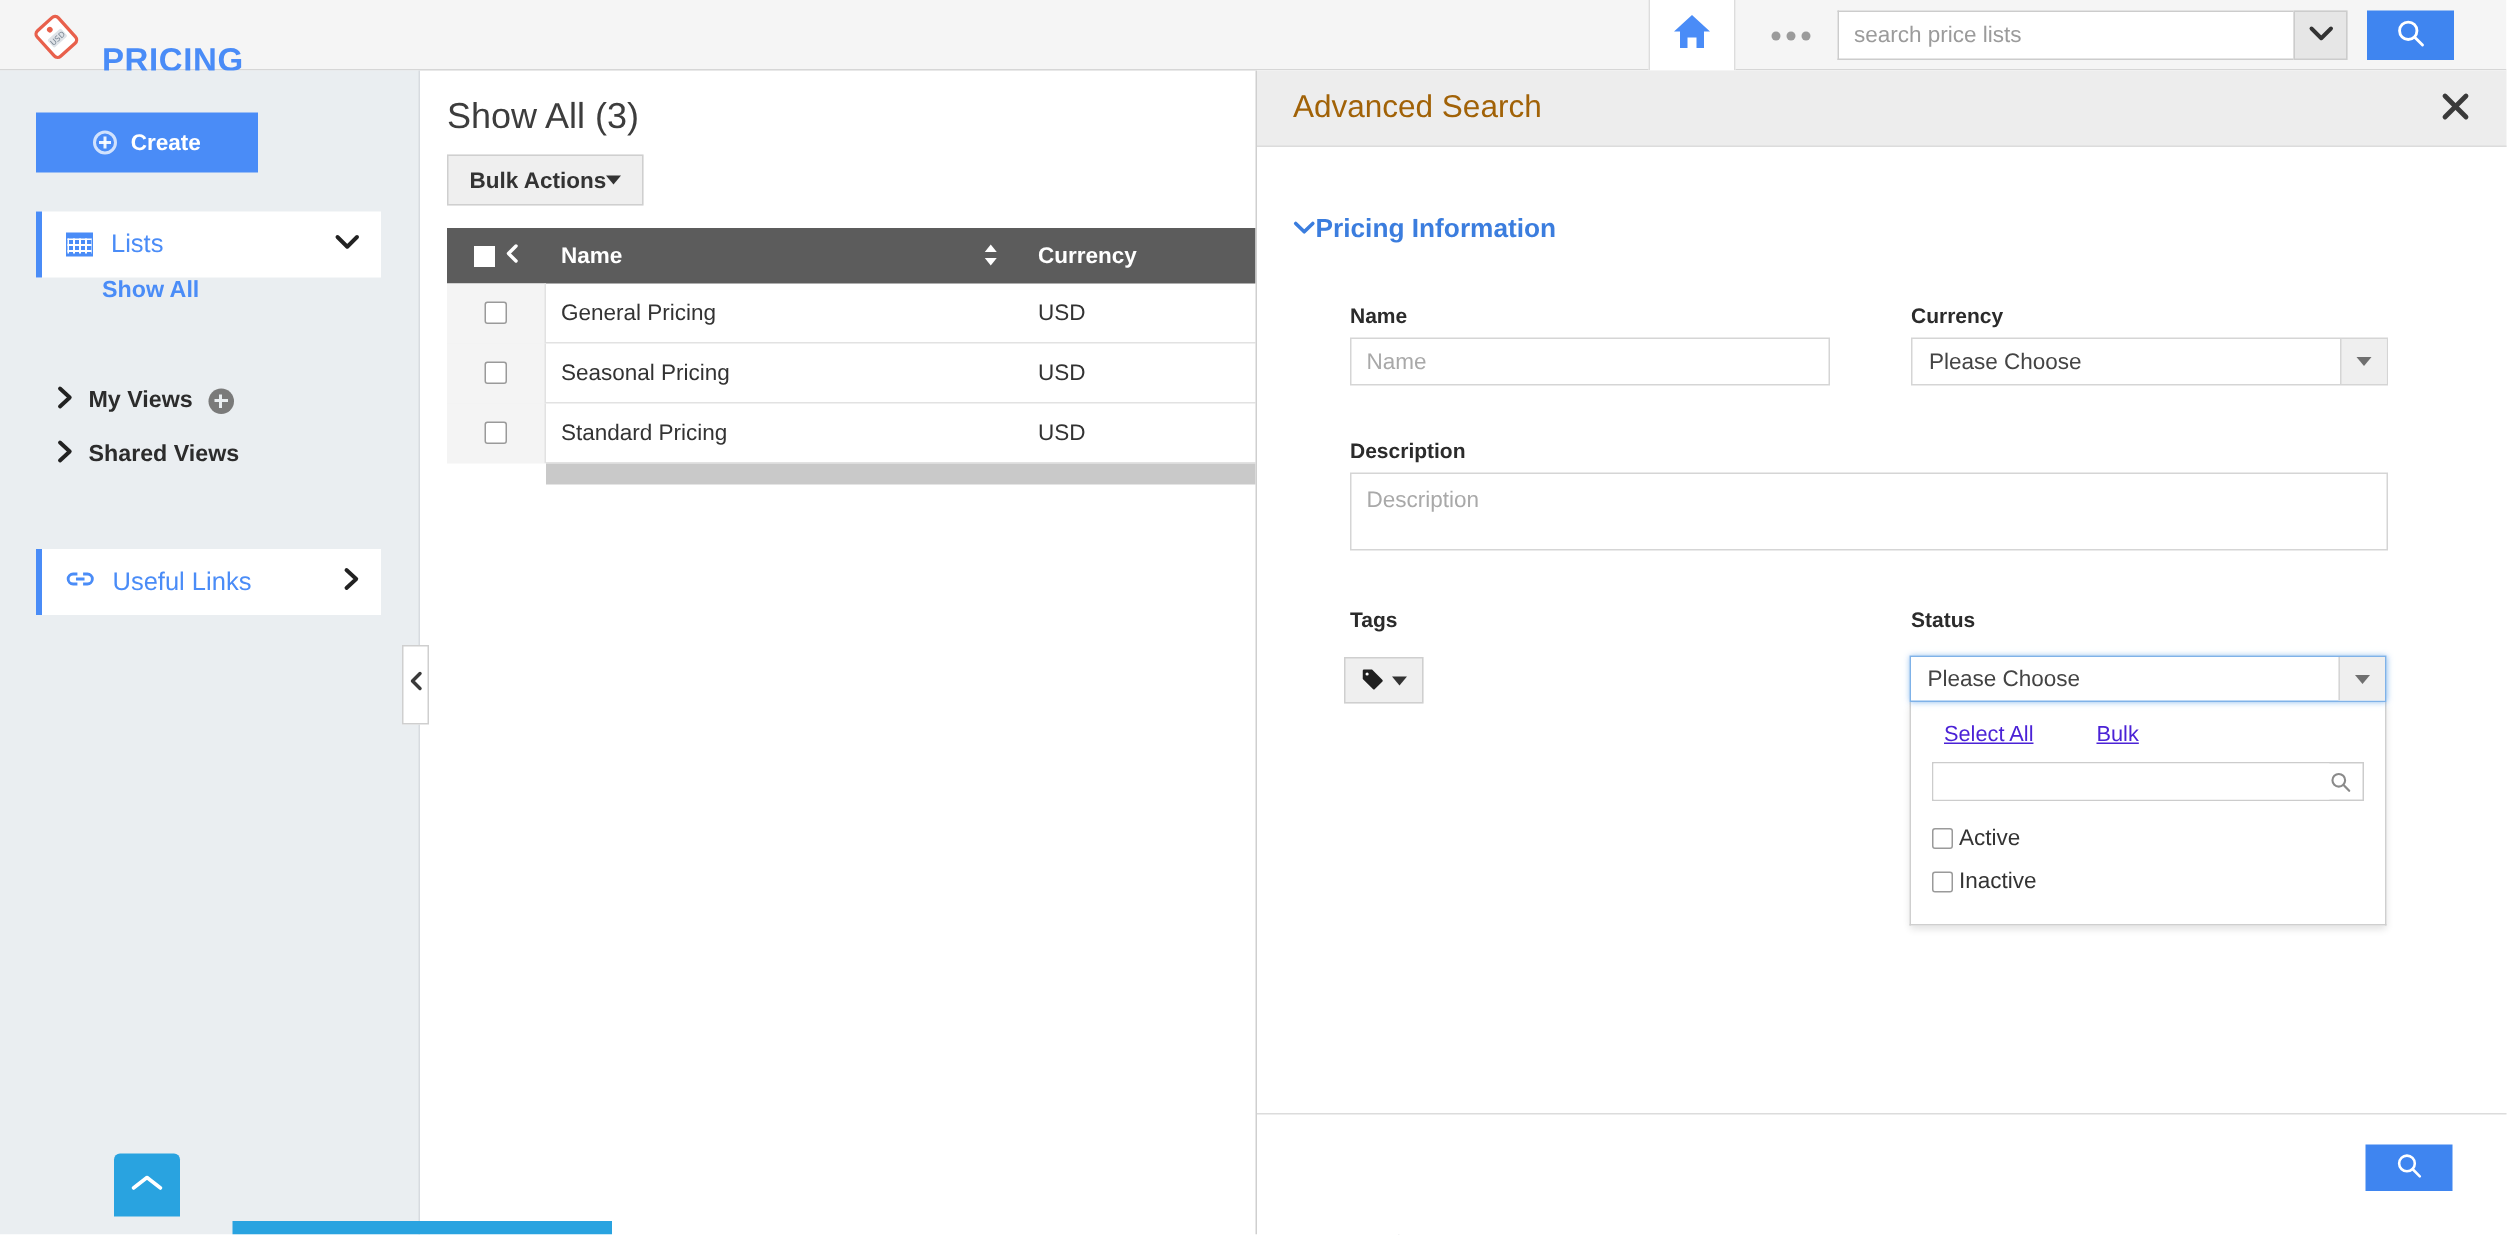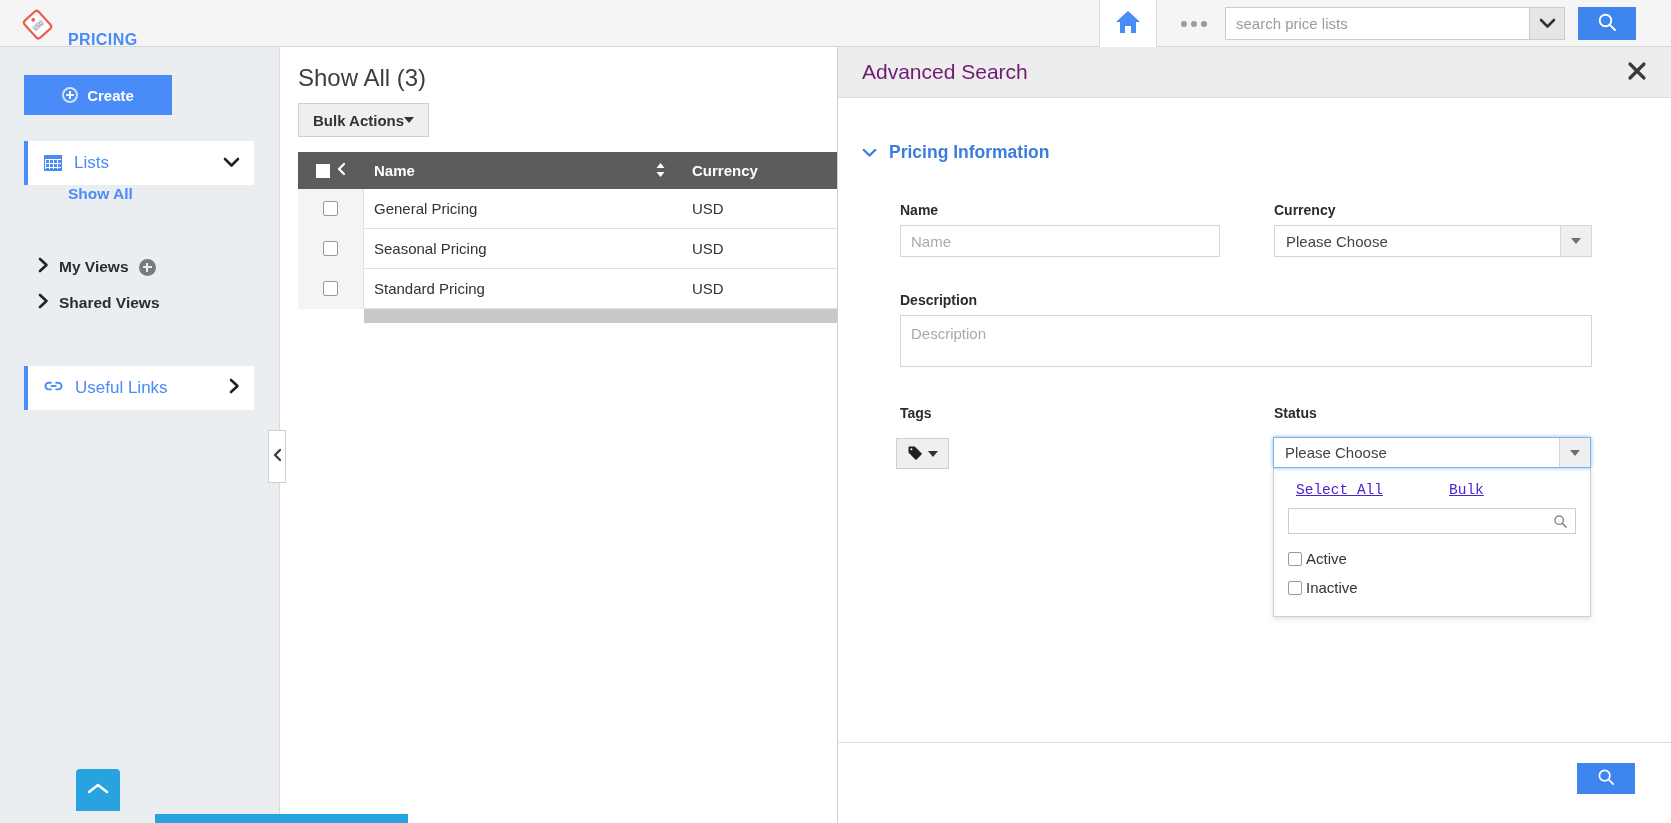--- a/index.html
+++ b/index.html
@@ -33,21 +33,21 @@
   .brand {
     position: absolute;
     left: 22px; top: 6px;
     display: flex;
     align-items: center;
     gap: 12px;
     height: 36px;
   }
   .brand-title {
     color: #4a8cf7;
-    font-size: 16px;
+    font-size: 22px;
     font-weight: bold;
     letter-spacing: 0.4px;
     margin-top: 31px;
   }
   .tag-logo { width: 34px; height: 34px; display:block; }
 
   .home-cell {
     position: absolute;
     left: 1099px; top: 0;
     width: 58px; height: 47px;
@@ -320,35 +320,35 @@
     position: absolute;
     left: 0; top: 0;
     width: 834px; height: 51px;
     background: #ededed;
     border-bottom: 1px solid #dcdcdc;
   }
   .adv-title {
     position: absolute;
     left: 24px; top: 13px;
     font-size: 21px;
-    color: #701a75;
+    color: #a16207;
   }
   .adv-close {
     position: absolute;
     right: 22px; top: 12px;
     width: 26px; height: 26px;
     background: none; border: none;
     cursor: pointer;
     display:flex; align-items:center; justify-content:center;
   }
 
   .section-toggle {
     position: absolute;
     left: 24px; top: 95px;
-    display: flex; align-items: center; gap: 12px;
+    display: flex; align-items: center; gap: 0;
     cursor: pointer;
   }
   .section-toggle .sec-label {
     color: #3b7dde;
     font-size: 17.5px;
     font-weight: bold;
   }
 
   .field-label {
     position: absolute;
@@ -431,24 +431,23 @@
     border: 1px solid #cfcfcf;
     border-top: none;
     background: #ffffff;
     box-shadow: 0 2px 5px rgba(0,0,0,0.12);
     padding: 10px 0 14px 0;
     position: relative;
     z-index: 2;
   }
   .ms-links {
     display: flex;
-    gap: 66px;
+    gap: 42px;
     padding: 4px 0 10px 22px;
     font-size: 14.5px;
-    font-family: Liberation Mono, monospace;
   }
   .ms-links a {
     color: #4b22d6;
     text-decoration: underline;
     cursor: pointer;
   }
   .ms-filter {
     margin: 0 14px 10px 14px;
     height: 26px;
     border: 1px solid #cccccc;

